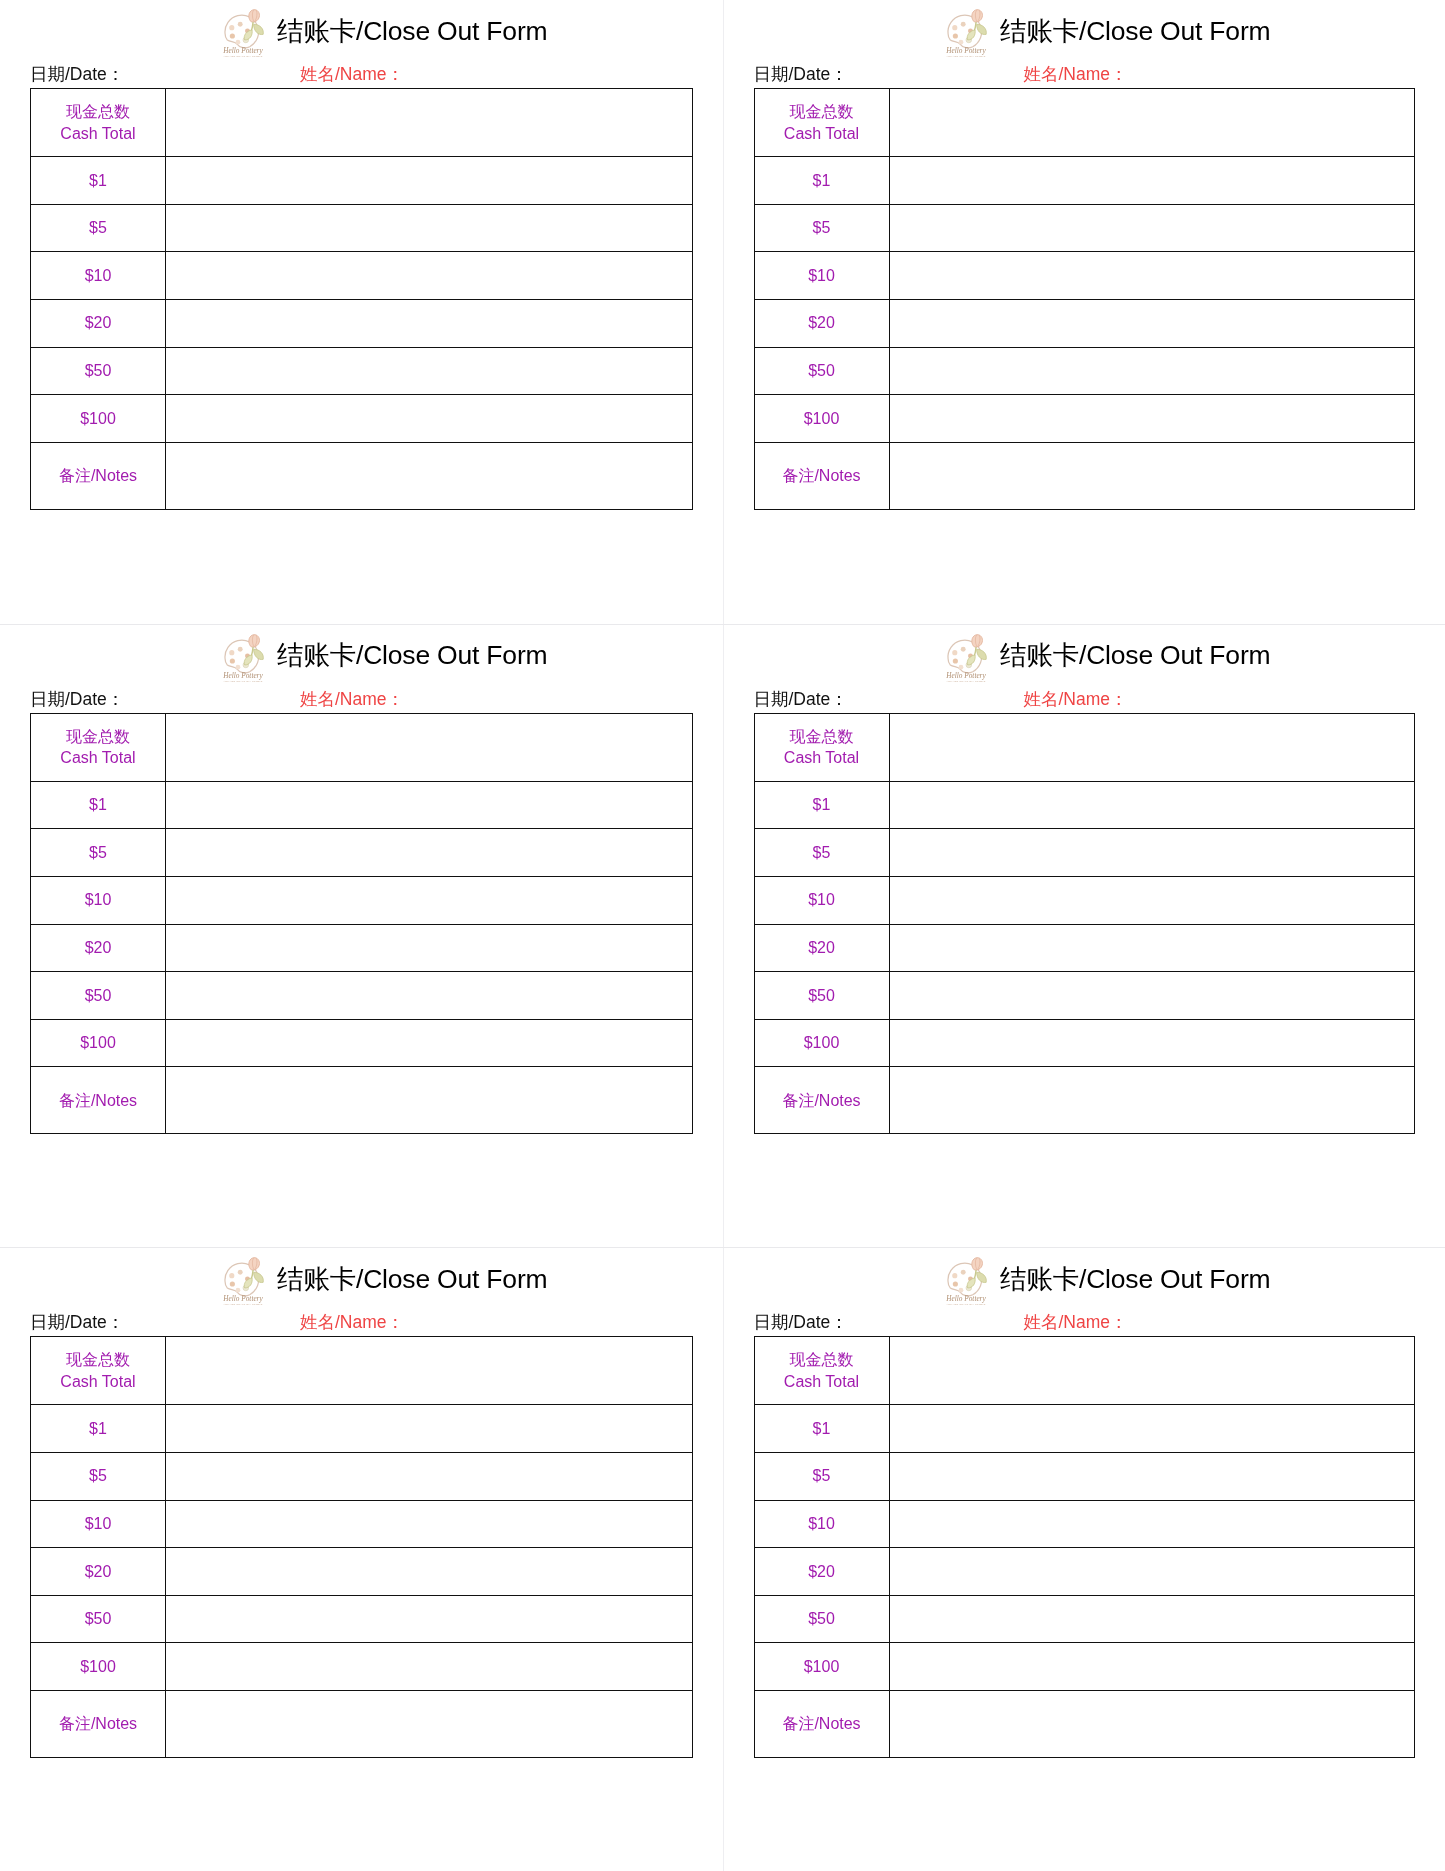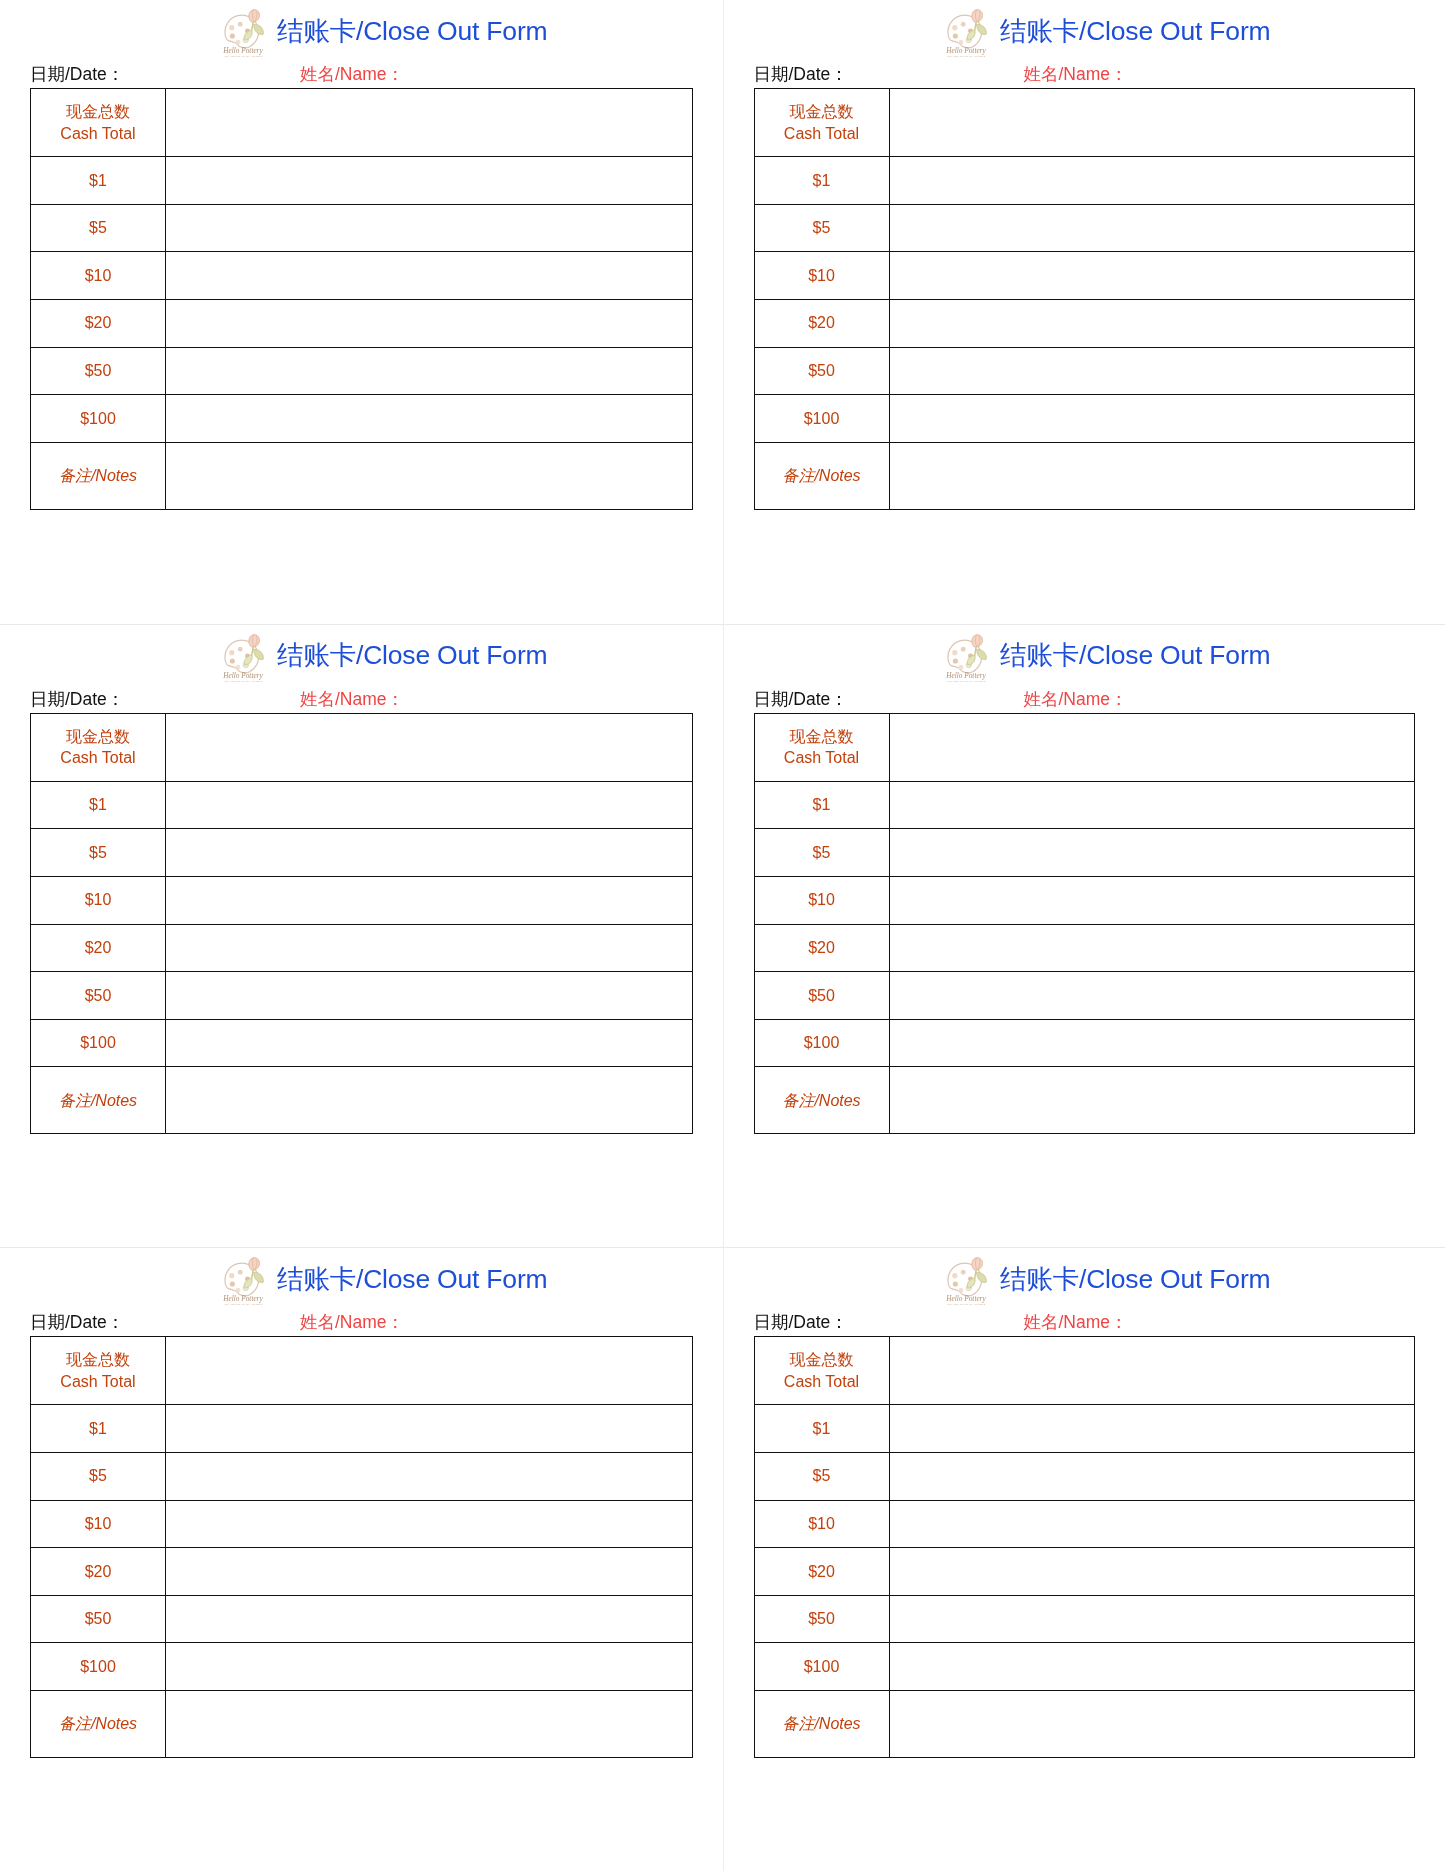--- a/index.html
+++ b/index.html
@@ -59,21 +59,21 @@
     flex: none;
     position: relative;
     display: block;
     text-align: right;
   }
 
   .card-title {
     font-size: 26.5px;
     font-weight: 400;
     letter-spacing: -0.2px;
-    color: #1d4ed8;
+    color: #000000;
     white-space: nowrap;
     line-height: 1;
   }
 
   
   .meta-line {
     display: flex;
     flex-direction: row;
     height: 26px;
     align-items: flex-end;
@@ -101,29 +101,29 @@
   }
   .form-table td {
     border: 1.6px solid #111111;
     vertical-align: middle;
   }
   .lbl-cell {
     width: 135px;
     text-align: center;
     font-size: 16px;
     line-height: 1.35;
-    color: #c2410c;
+    color: #a21caf;
     padding: 12px 2px;
   }
   .val-cell {
     background: #ffffff;
   }
   tr.r-total td { height: 67px; }
   tr.r-denom td { height: 47.6px; }
-  tr.r-notes td { height: 67px; font-style: italic; }
+  tr.r-notes td { height: 67px; }
 
   .cash-total-zh { display: block; }
   .cash-total-en { display: block; }
 </style>
 </head>
 <body>
 
 <div class="page">
 
   <div class="card-row">

